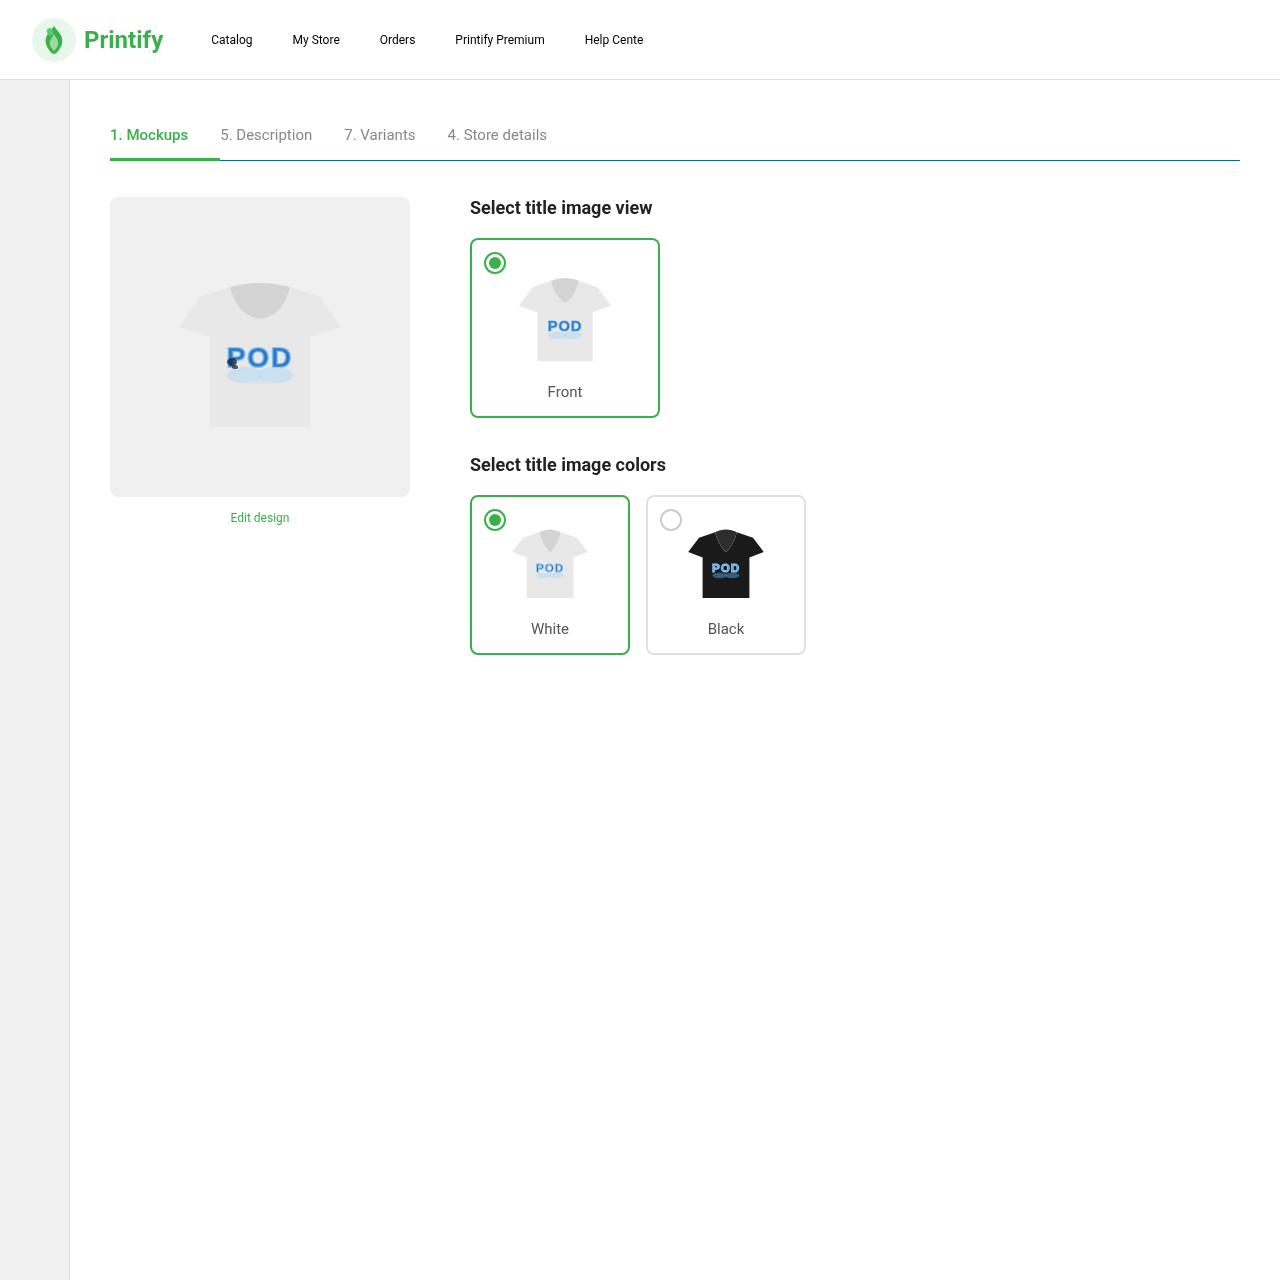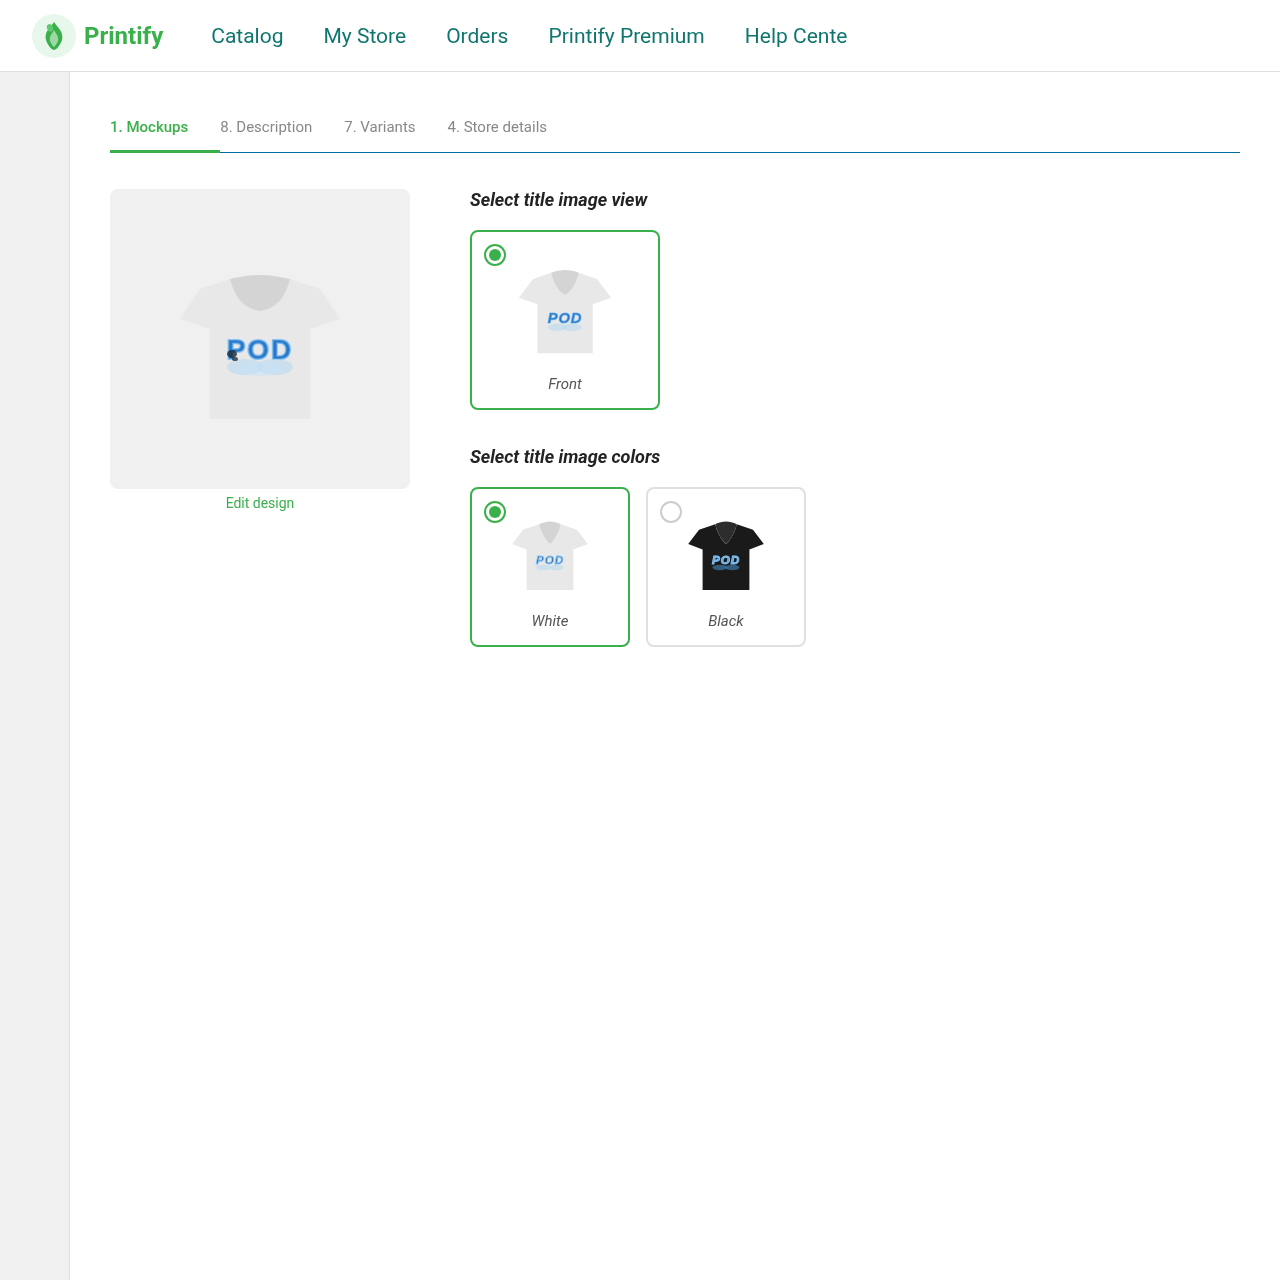--- a/index.html
+++ b/index.html
@@ -5,21 +5,21 @@
     * { box-sizing: border-box; margin: 0; padding: 0; }
     body { font-family: -apple-system, BlinkMacSystemFont, 'Segoe UI', Roboto, sans-serif; background: #f5f5f5; color: #333; }
 
     
     .header {
       background: #fff;
       border-bottom: 1px solid #e0e0e0;
       display: flex;
       align-items: center;
       padding: 0 32px;
-      height: 72px;
+      height: 80px;
       position: relative;
       z-index: 10;
     }
     .logo {
       display: flex;
       align-items: center;
       gap: 8px;
       margin-right: 48px;
     }
     .logo-icon {
@@ -29,22 +29,22 @@
     .logo-text {
       font-size: 24px;
       font-weight: 700;
       color: #3ab04b;
     }
     .nav {
       display: flex;
       gap: 40px;
     }
     .nav-item {
-      font-size: 21px;
-      color: #0f766e;
+      font-size: 12px;
+      color: #000000;
       cursor: pointer;
       padding: 4px 0;
     }
 
     
     .page {
       display: flex;
       min-height: calc(1280px - 72px);
     }
     .sidebar {
@@ -99,29 +99,28 @@
       height: 300px;
       background: #f0f0f0;
       border-radius: 8px;
       display: flex;
       align-items: center;
       justify-content: center;
       overflow: hidden;
     }
     .edit-design-link {
       color: #3ab04b;
-      font-size: 14px;
-      margin-top: 6px;
+      font-size: 12px;
+      margin-top: 14px;
       cursor: pointer;
     }
 
     
     .options-panel {
       flex: 1;
-      font-style: italic;
     }
     .options-title {
       font-size: 18px;
       font-weight: 700;
       margin-bottom: 20px;
       color: #222;
     }
     .view-options {
       display: flex;
       gap: 16px;
@@ -258,21 +257,21 @@
   </nav>
 </header>
 
 <div class="page">
   <div class="sidebar"></div>
 
   <div class="main-content">
 
     <div class="tabs">
       <div class="tab active">1. Mockups</div>
-      <div class="tab">8. Description</div>
+      <div class="tab">5. Description</div>
       <div class="tab">7. Variants</div>
       <div class="tab">4. Store details</div>
     </div>
 
     <div class="mockup-section">
 
       <div class="product-preview">
         <div class="product-image-box">
 
           <svg viewBox="0 0 200 220" width="200" height="220">

